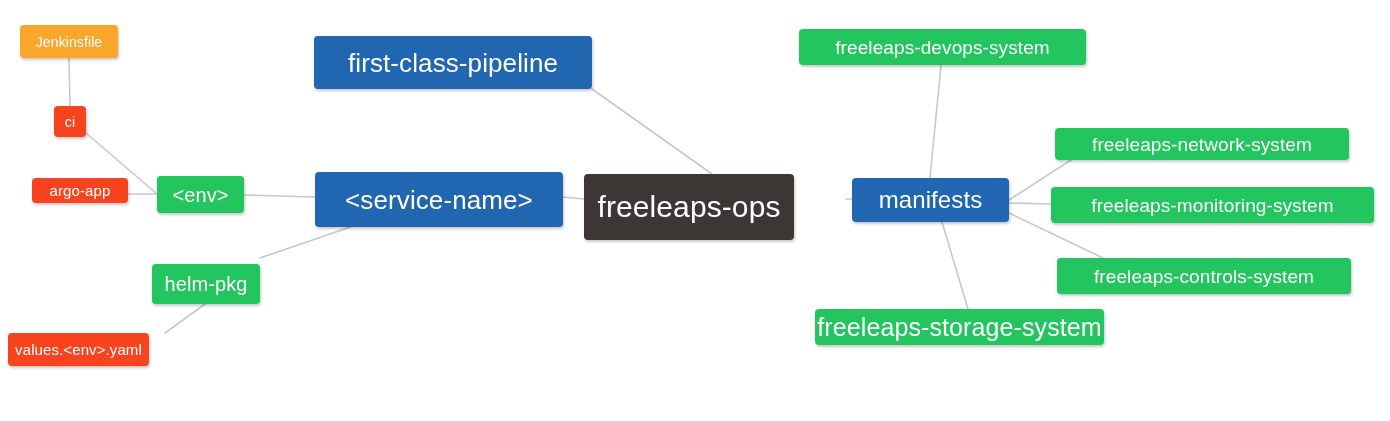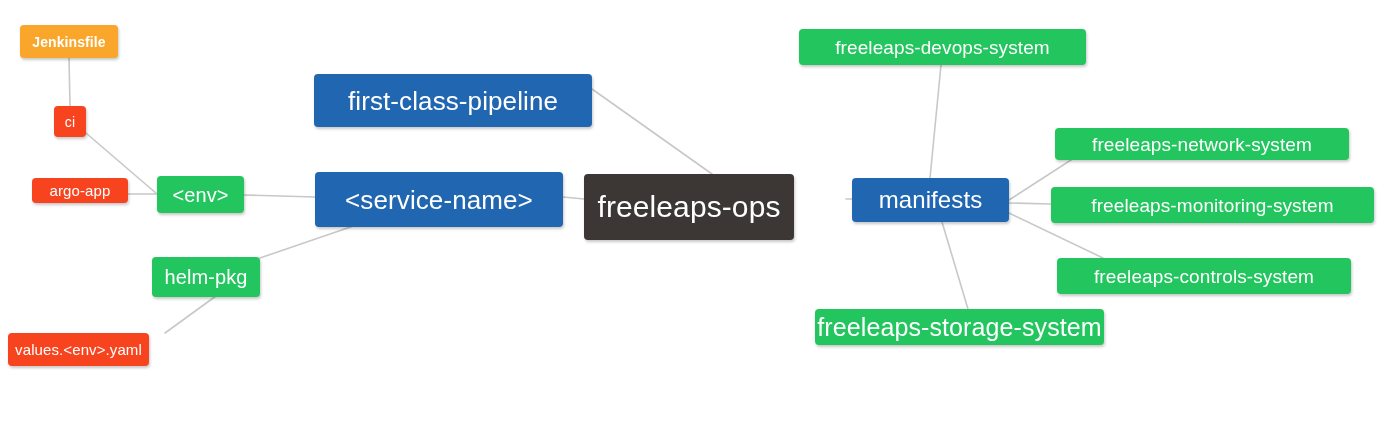--- a/index.html
+++ b/index.html
@@ -60,27 +60,27 @@
       <line x1="592" y1="89" x2="712" y2="174" stroke="#c8c8c8" stroke-width="1.6" stroke-linecap="round"></line>
       <line x1="563" y1="197" x2="584" y2="199" stroke="#c8c8c8" stroke-width="1.6" stroke-linecap="round"></line>
       <line x1="846" y1="199" x2="852" y2="199" stroke="#c8c8c8" stroke-width="1.6" stroke-linecap="round"></line>
       <line x1="930" y1="178" x2="941" y2="65" stroke="#c8c8c8" stroke-width="1.6" stroke-linecap="round"></line>
       <line x1="1009" y1="200" x2="1088" y2="149" stroke="#c8c8c8" stroke-width="1.6" stroke-linecap="round"></line>
       <line x1="1009" y1="203" x2="1051" y2="204" stroke="#c8c8c8" stroke-width="1.6" stroke-linecap="round"></line>
       <line x1="1009" y1="213" x2="1103" y2="258" stroke="#c8c8c8" stroke-width="1.6" stroke-linecap="round"></line>
       <line x1="942" y1="222" x2="968" y2="309" stroke="#c8c8c8" stroke-width="1.6" stroke-linecap="round"></line>
     </svg>
   <div id="node-layer">
-      <div class="node n-orange" style="left: 20px; top: 25px; width: 98px; height: 33px; font-size: 14px; font-weight: bold;">Jenkinsfile</div>
+      <div class="node n-orange" style="left: 20px; top: 25px; width: 98px; height: 33px; font-size: 14px;">Jenkinsfile</div>
       <div class="node n-red" style="left: 54px; top: 106px; width: 32px; height: 31px; font-size: 14px;">ci</div>
       <div class="node n-red" style="left: 32px; top: 178px; width: 96px; height: 25px; font-size: 15px;">argo-app</div>
       <div class="node n-green" style="left: 157px; top: 176px; width: 87px; height: 37px; font-size: 20px;">&lt;env&gt;</div>
-      <div class="node n-green" style="left: 152px; top: 257px; width: 108px; height: 40px; font-size: 20px;">helm-pkg</div>
+      <div class="node n-green" style="left: 152px; top: 264px; width: 108px; height: 40px; font-size: 20px;">helm-pkg</div>
       <div class="node n-red" style="left: 8px; top: 333px; width: 141px; height: 33px; font-size: 15px;">values.&lt;env&gt;.yaml</div>
-      <div class="node n-blue" style="left: 314px; top: 36px; width: 278px; height: 53px; font-size: 26px; margin-top: 38px;">first-class-pipeline</div>
+      <div class="node n-blue" style="left: 314px; top: 36px; width: 278px; height: 53px; font-size: 26px;">first-class-pipeline</div>
       <div class="node n-blue" style="left: 315px; top: 172px; width: 248px; height: 55px; font-size: 26px;">&lt;service-name&gt;</div>
       <div class="node n-root" style="left: 584px; top: 174px; width: 210px; height: 66px; font-size: 30px;">freeleaps-ops</div>
       <div class="node n-blue" style="left: 852px; top: 178px; width: 157px; height: 44px; font-size: 24px;">manifests</div>
       <div class="node n-green" style="left: 799px; top: 29px; width: 287px; height: 36px; font-size: 19px;">freeleaps-devops-system</div>
       <div class="node n-green" style="left: 1055px; top: 128px; width: 294px; height: 32px; font-size: 19px;">freeleaps-network-system</div>
       <div class="node n-green" style="left: 1051px; top: 187px; width: 323px; height: 36px; font-size: 19px;">freeleaps-monitoring-system</div>
       <div class="node n-green" style="left: 1057px; top: 258px; width: 294px; height: 36px; font-size: 19px;">freeleaps-controls-system</div>
       <div class="node n-green" style="left: 815px; top: 309px; width: 289px; height: 36px; font-size: 25px;">freeleaps-storage-system</div>
     </div>
 </div>

